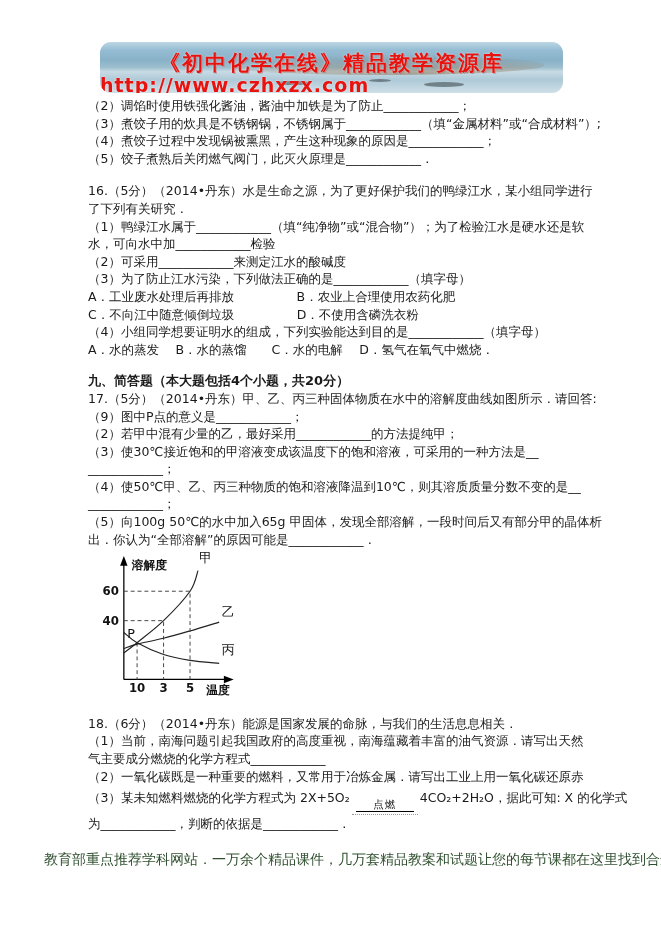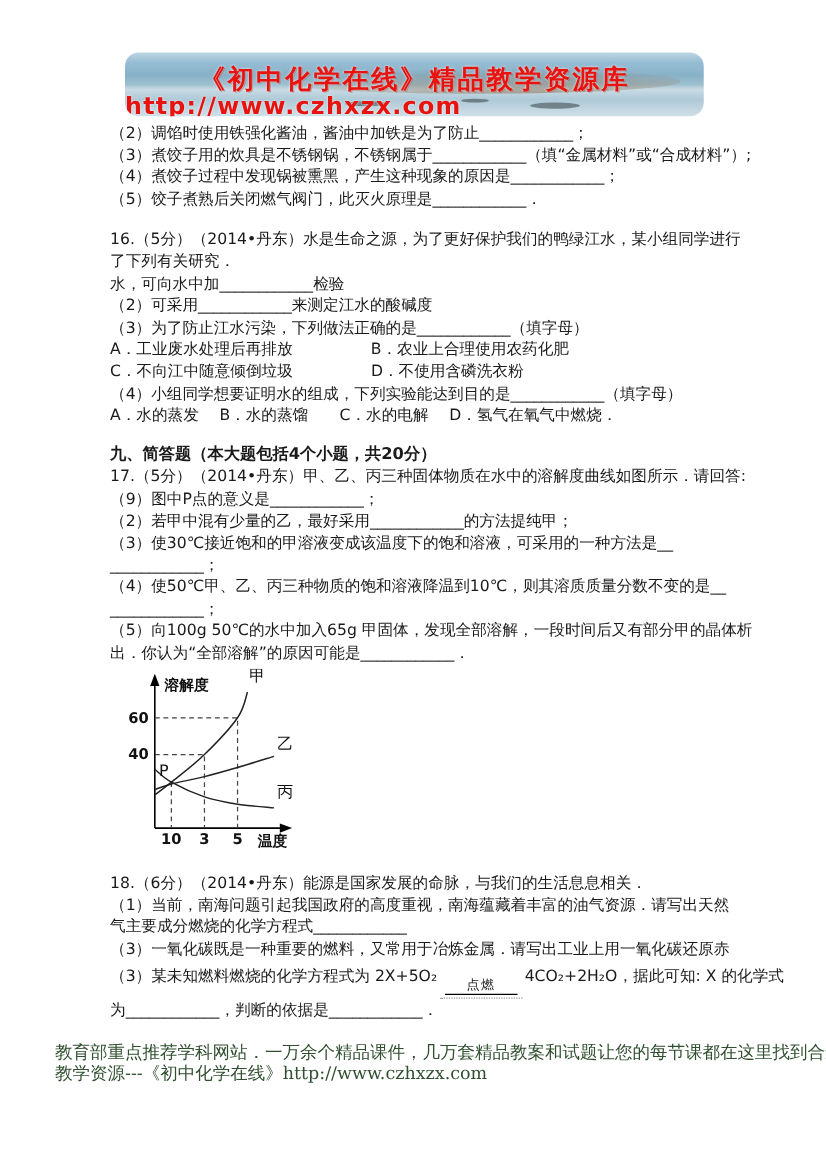--- a/index.html
+++ b/index.html
@@ -90,20 +90,21 @@
         <p>（4）煮饺子过程中发现锅被熏黑，产生这种现象的原因是____________；</p>
         <p>（5）饺子煮熟后关闭燃气阀门，此灭火原理是____________．</p>
       </div>
 
     <div class="gap15"></div>
 
     <div>
 
     <p>16.（5分）（2014•丹东）水是生命之源，为了更好保护我们的鸭绿江水，某小组同学进行</p>
         <p>了下列有关研究．</p>
+        <p>（1）鸭绿江水属于____________（填“纯净物”或“混合物”）；为了检验江水是硬水还是软</p>
         <p>水，可向水中加____________检验</p>
         <p>（2）可采用____________来测定江水的酸碱度</p>
         <p>（3）为了防止江水污染，下列做法正确的是____________（填字母）</p>
         <p>A．工业废水处理后再排放　　　　　B．农业上合理使用农药化肥</p>
         <p>C．不向江中随意倾倒垃圾　　　　　D．不使用含磷洗衣粉</p>
         <p>（4）小组同学想要证明水的组成，下列实验能达到目的是____________（填字母）</p>
         <p>A．水的蒸发　 B．水的蒸馏　　C．水的电解　 D．氢气在氧气中燃烧．</p>
       </div>
 
     <div class="gap14"></div>
@@ -147,32 +148,31 @@
           <text x="121.9" y="104.5" class="clab">丙</text>
           <text x="25.5" y="87.5" class="clab">P</text>
         </svg>
     </div>
 
     <div>
 
     <p>18.（6分）（2014•丹东）能源是国家发展的命脉，与我们的生活息息相关．</p>
         <p>（1）当前，南海问题引起我国政府的高度重视，南海蕴藏着丰富的油气资源．请写出天然</p>
         <p>气主要成分燃烧的化学方程式____________</p>
-        <p>（3）一氧化碳既是一种重要的燃料，又常用于冶炼金属．请写出工业上用一氧化碳还原赤</p>
+        <p>（2）一氧化碳既是一种重要的燃料，又常用于冶炼金属．请写出工业上用一氧化碳还原赤</p>
       </div>
 
     <p class="eqline">
       <span>（3）某未知燃料燃烧的化学方程式为 2X+5O₂</span><span class="cond">
           <span class="cond-text">点燃</span>
           <span class="cond-line"></span>
           <span class="cond-dots"></span>
         </span><span>4CO₂+2H₂O，据此可知: X 的化学式</span>
     </p>
     <p>为____________，判断的依据是____________．</p>
 
   </div>
 
   <div class="footer">
     <p>教育部重点推荐学科网站．一万余个精品课件，几万套精品教案和试题让您的每节课都在这里找到合适的</p>
-    <p>教学资源---《初中化学在线》http://www.czhxzx.com</p>
   </div>
 
 </div>
 
 </body></html>

